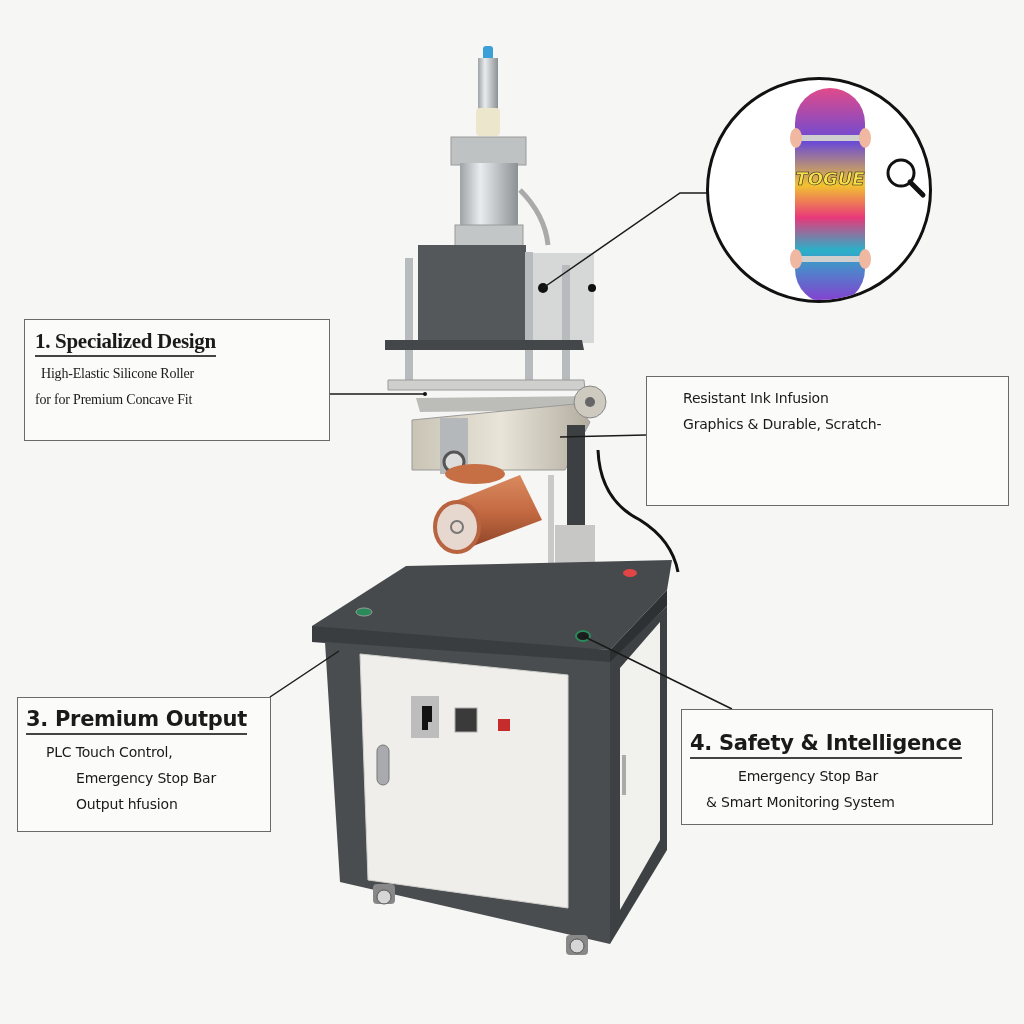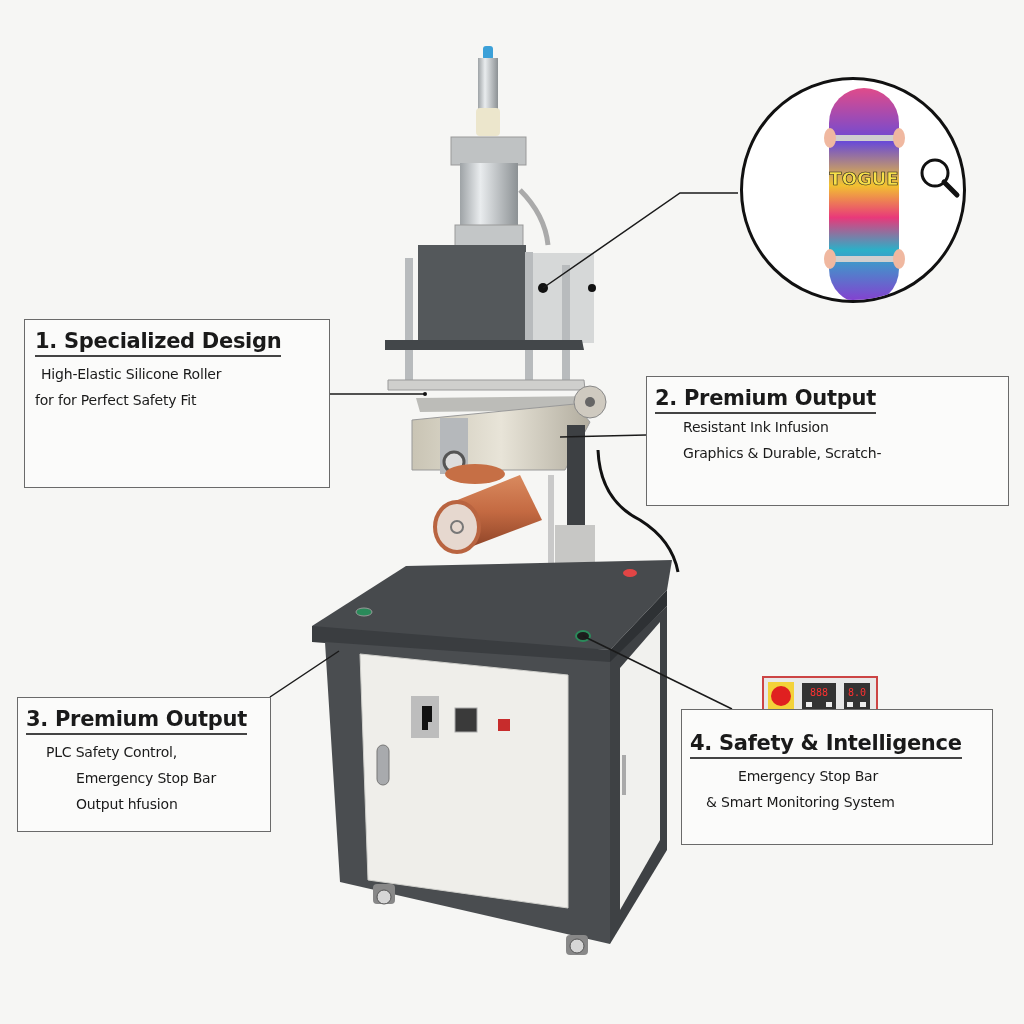--- a/index.html
+++ b/index.html
@@ -1,25 +1,25 @@
 <!DOCTYPE html>
 <html><head>
 <meta charset="utf-8">
 <style>
   html,body{margin:0;padding:0;}
   body{width:1024px;height:1024px;background:#f6f6f4;position:relative;overflow:hidden;font-family:"DejaVu Sans","Liberation Sans",sans-serif;color:#1a1a1a;}
   .stage{position:absolute;inset:0;}
   .callout{position:absolute;background:#fbfbfa;border:1.5px solid #6a6a6a;box-sizing:border-box;}
   .callout .title{font-weight:bold;font-size:21px;letter-spacing:-0.3px;display:inline-block;border-bottom:2px solid #444;padding-bottom:1px;line-height:26px;}
   .callout .line{font-size:14px;line-height:26px;white-space:nowrap;letter-spacing:-0.2px;}
-  #c1{left:24px;top:319px;width:306px;height:169px;padding:8px 0 0 10px;}
+  #c1{left:24px;top:319px;width:306px;height:122px;padding:8px 0 0 10px;font-family:Liberation Serif, serif;}
   #c2{left:646px;top:376px;width:363px;height:130px;padding:8px 0 0 8px;}
   #c3{left:17px;top:697px;width:254px;height:135px;padding:8px 0 0 8px;}
-  #c4{left:681px;top:709px;width:312px;height:136px;padding:20px 0 0 8px;}
-  .magnifier{position:absolute;left:740px;top:77px;width:226px;height:226px;border:3px solid #111;border-radius:50%;background:#fff;box-sizing:border-box;overflow:hidden;}
+  #c4{left:681px;top:709px;width:312px;height:116px;padding:20px 0 0 8px;}
+  .magnifier{position:absolute;left:706px;top:77px;width:226px;height:226px;border:3px solid #111;border-radius:50%;background:#fff;box-sizing:border-box;overflow:hidden;font-style:italic;}
   .ctrlpanel{position:absolute;left:762px;top:676px;width:116px;height:40px;background:#e8e8e8;border:2px solid #c44;box-sizing:border-box;}
   svg{position:absolute;left:0;top:0;}
 </style>
 </head>
 <body>
 
 <div class="stage">
 
   <svg width="1024" height="1024" viewBox="0 0 1024 1024">
     <defs>
@@ -141,50 +141,35 @@
       <ellipse cx="87" cy="179" rx="6" ry="10" fill="#f0b8a0"></ellipse>
       <ellipse cx="156" cy="179" rx="6" ry="10" fill="#f0b8a0"></ellipse>
       <text x="121" y="105" text-anchor="middle" font-family="DejaVu Sans, sans-serif" font-weight="bold" font-size="18" fill="#f7e04a" stroke="#222" stroke-width="0.6">TOGUE</text>
     </svg>
     <svg width="226" height="226" viewBox="0 0 226 226" style="position:absolute;left:0;top:0">
       <circle cx="192" cy="93" r="13" fill="none" stroke="#111" stroke-width="3"></circle>
       <line x1="201" y1="102" x2="214" y2="115" stroke="#111" stroke-width="5" stroke-linecap="round"></line>
     </svg>
   </div>
 
-  <div class="ctrlpanel">
-    <svg width="116" height="40" viewBox="0 0 116 40">
-      <rect x="4" y="4" width="26" height="30" fill="#f3d23a"></rect>
-      <circle cx="17" cy="18" r="10" fill="#e02020"></circle>
-      <rect x="38" y="5" width="34" height="28" fill="#333"></rect>
-      <text x="55" y="18" text-anchor="middle" font-family="DejaVu Sans Mono, monospace" font-size="10" fill="#ff3030">888</text>
-      <rect x="42" y="24" width="6" height="5" fill="#eee"></rect>
-        <rect x="62" y="24" width="6" height="5" fill="#eee"></rect>
-      <rect x="80" y="5" width="26" height="28" fill="#333"></rect>
-      <text x="93" y="18" text-anchor="middle" font-family="DejaVu Sans Mono, monospace" font-size="10" fill="#ff3030">8.0</text>
-      <rect x="83" y="24" width="6" height="5" fill="#eee"></rect>
-        <rect x="96" y="24" width="6" height="5" fill="#eee"></rect>
-    </svg>
-  </div>
 
   <div class="callout" id="c1">
     <div class="title">1. Specialized Design</div>
     <div class="line" style="padding-left:6px;margin-top:4px">High-Elastic Silicone Roller</div>
-    <div class="line">for for Perfect Safety Fit</div>
+    <div class="line">for for Premium Concave Fit</div>
   </div>
 
   <div class="callout" id="c2">
-    <div class="title">2. Premium Output</div>
     <div class="line" style="padding-left:28px">Resistant Ink Infusion</div>
     <div class="line" style="padding-left:28px">Graphics &amp; Durable, Scratch-</div>
   </div>
 
   <div class="callout" id="c3">
     <div class="title">3. Premium Output</div>
-    <div class="line" style="padding-left:20px;margin-top:4px">PLC Safety Control,</div>
+    <div class="line" style="padding-left:20px;margin-top:4px">PLC Touch Control,</div>
     <div class="line" style="padding-left:50px">Emergency Stop Bar</div>
     <div class="line" style="padding-left:50px">Output hfusion</div>
   </div>
 
   <div class="callout" id="c4">
     <div class="title">4. Safety &amp; Intelligence</div>
     <div class="line" style="padding-left:48px;margin-top:4px">Emergency Stop Bar</div>
     <div class="line" style="padding-left:16px">&amp; Smart Monitoring System</div>
   </div>
 

